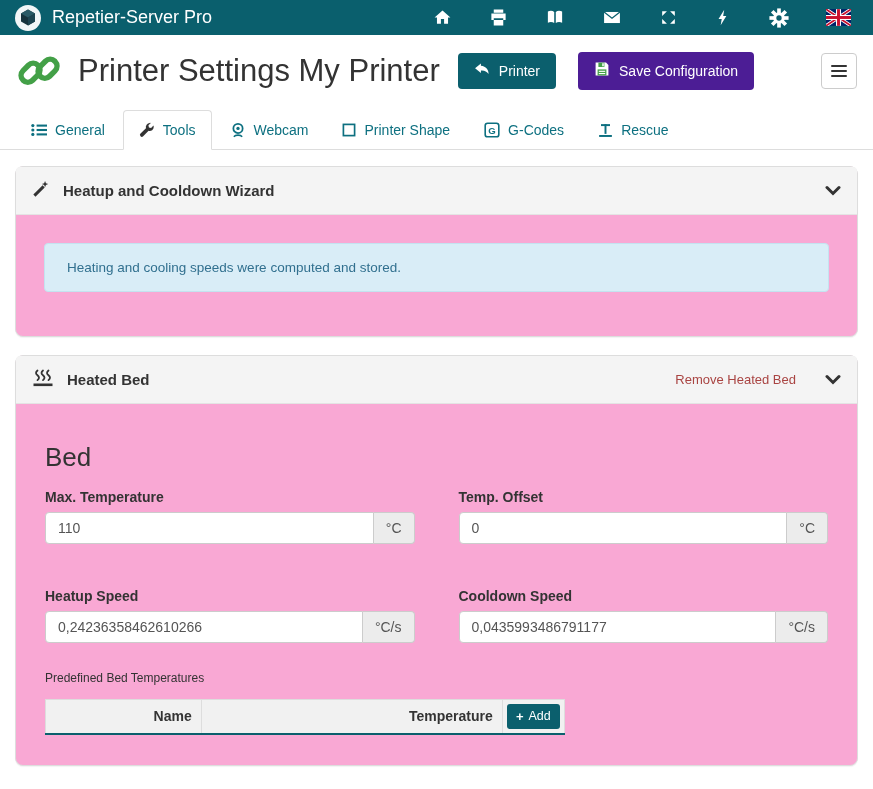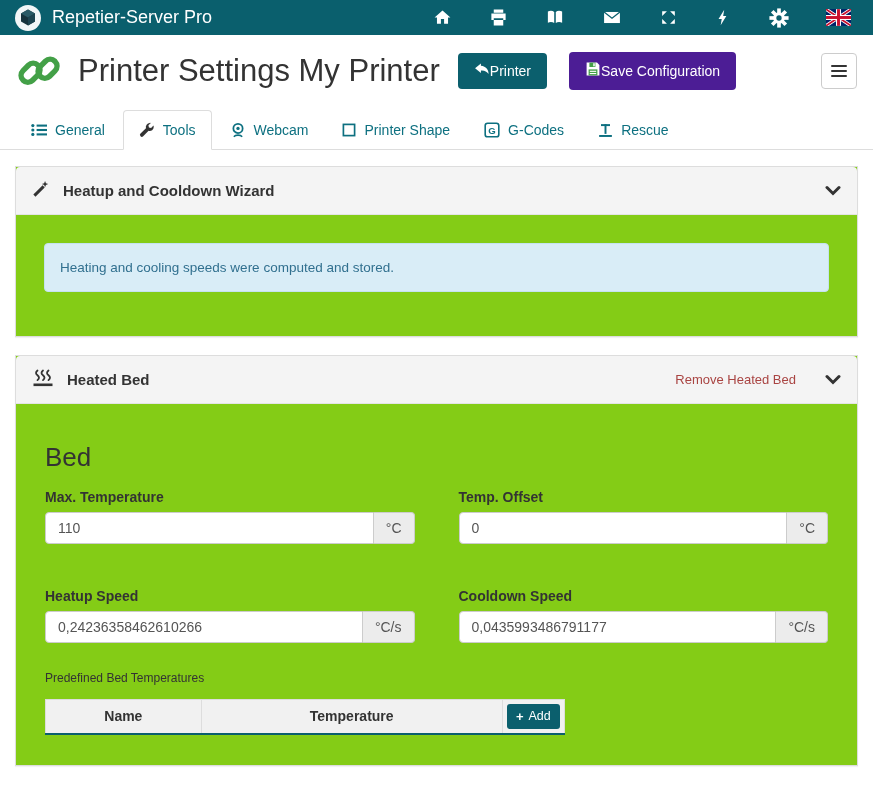--- a/index.html
+++ b/index.html
@@ -25,21 +25,21 @@
   .brand { display: flex; align-items: center; gap: 10px; color: #fff; font-size: 18px; cursor: pointer; }
   .brand svg { display: block; }
   .nav-icons { display: flex; align-items: center; gap: 37px; margin-right: 8px; }
   .nav-icon { color: #fff; display: flex; align-items: center; cursor: pointer; }
 
   
   .page-header { display: flex; align-items: center; padding: 15px 16px 10px 14px; gap: 14px; }
   .chain-icon { display: flex; }
   h1.page-title { font-size: 31px; font-weight: 500; color: #333; white-space: nowrap; }
   .btn {
-    display: inline-flex; align-items: center; 
+    display: inline-flex; align-items: center; gap: 9px;
     border: 1px solid transparent; border-radius: 4px;
     font-size: 14px; padding: 8px 15px; cursor: pointer;
     font-family: inherit; line-height: 1.3;
   }
   .btn-teal  { background: #0b5f6d; color: #fff; margin-left: 4px; }
   .btn-green { background: #4c1d95; color: #fff; margin-left: 8px; justify-content: center; }
   .btn-menu  { margin-left: auto; background: #fff; border-color: #ccc; padding: 8px 9px; }
   .hamburger i { display: block; width: 16px; height: 2px; background: #333; margin: 3px 0; border-radius: 1px; }
 
   
@@ -52,40 +52,40 @@
     border: 1px solid transparent; border-radius: 4px 4px 0 0;
     position: relative; z-index: 1; margin-right: 2px;
   }
   .tab.active { background: #fff; border-color: #ddd; border-bottom-color: #fff; }
   .tab .tab-ic { display: flex; }
 
   
   .panel {
     margin: 16px 15px 18px;
     border: 1px solid #ddd;
-    border-radius: 0;
-    background: #84cc16;
+    border-radius: 8px;
+    background: #f9a8d4;
     box-shadow: 0 1px 1px rgba(0,0,0,.05);
   }
   .panel-heading {
     display: flex; align-items: center; gap: 13px;
     padding: 13px 16px;
     background: #f4f4f4;
     border-bottom: 1px solid #e4e4e4;
     border-radius: 4px 4px 0 0;
   }
   .panel-title { font-weight: bold; font-size: 15px; color: #333; }
   .heading-spacer { flex: 1; }
   .remove-link { color: #a94442; font-size: 13px; text-decoration: none; cursor: pointer; }
   .chev { margin-left: 16px; display: flex; cursor: pointer; }
 
   .wizard-body { padding: 28px 28px 44px; }
   .alert-info {
     background: #d9edf7; border: 1px solid #c4e3f0; color: #31708f;
-    border-radius: 4px; padding: 16px 15px; font-size: 13.5px;
+    border-radius: 4px; padding: 16px 22px; font-size: 13.5px;
   }
 
   .bed-body { padding: 12px 29px 30px; }
   h2.section-title { font-size: 26px; font-weight: 500; color: #333; margin: 26px 0 2px; }
 
   .fields { display: grid; grid-template-columns: 1fr 1fr; column-gap: 38px; row-gap: 20px; margin-top: 16px; gap: 44px; }
   .field label { display: block; font-weight: bold; font-size: 14px; color: #333; margin-bottom: 7px; }
   .input-group { display: flex; }
   .input-group input {
     flex: 1; min-width: 0; height: 32px;
@@ -95,21 +95,21 @@
   }
   .addon {
     display: flex; align-items: center; padding: 0 12px;
     background: #ececec; border: 1px solid #ccc; border-left: none;
     border-radius: 0 4px 4px 0; color: #555; font-size: 14px;
   }
 
   h3.table-title { font-size: 12px; font-weight: 500; color: #333; margin: 28px 0 14px; }
   table.bed-table { border-collapse: collapse; width: 520px; border-bottom: 2px solid #0b5f6d; }
   .bed-table th {
-    text-align: center; font-size: 14px; color: #333;
+    text-align: right; font-size: 14px; color: #333;
     border: 1px solid #ddd; background: #f1f1f1;
     padding: 5px 9px; height: 34px; font-weight: bold;
   }
   .bed-table th.col-name { width: 30%; }
   .bed-table th.col-temp { width: 58%; }
   .bed-table th.th-add { width: 12%; padding: 3px 4px; text-align: center; }
   .btn-add {
     background: #0b5f6d; color: #fff; border: none; border-radius: 3px;
     padding: 5px 9px; font-size: 12.5px; display: inline-flex; align-items: center; gap: 5px;
     cursor: pointer; font-family: inherit;

